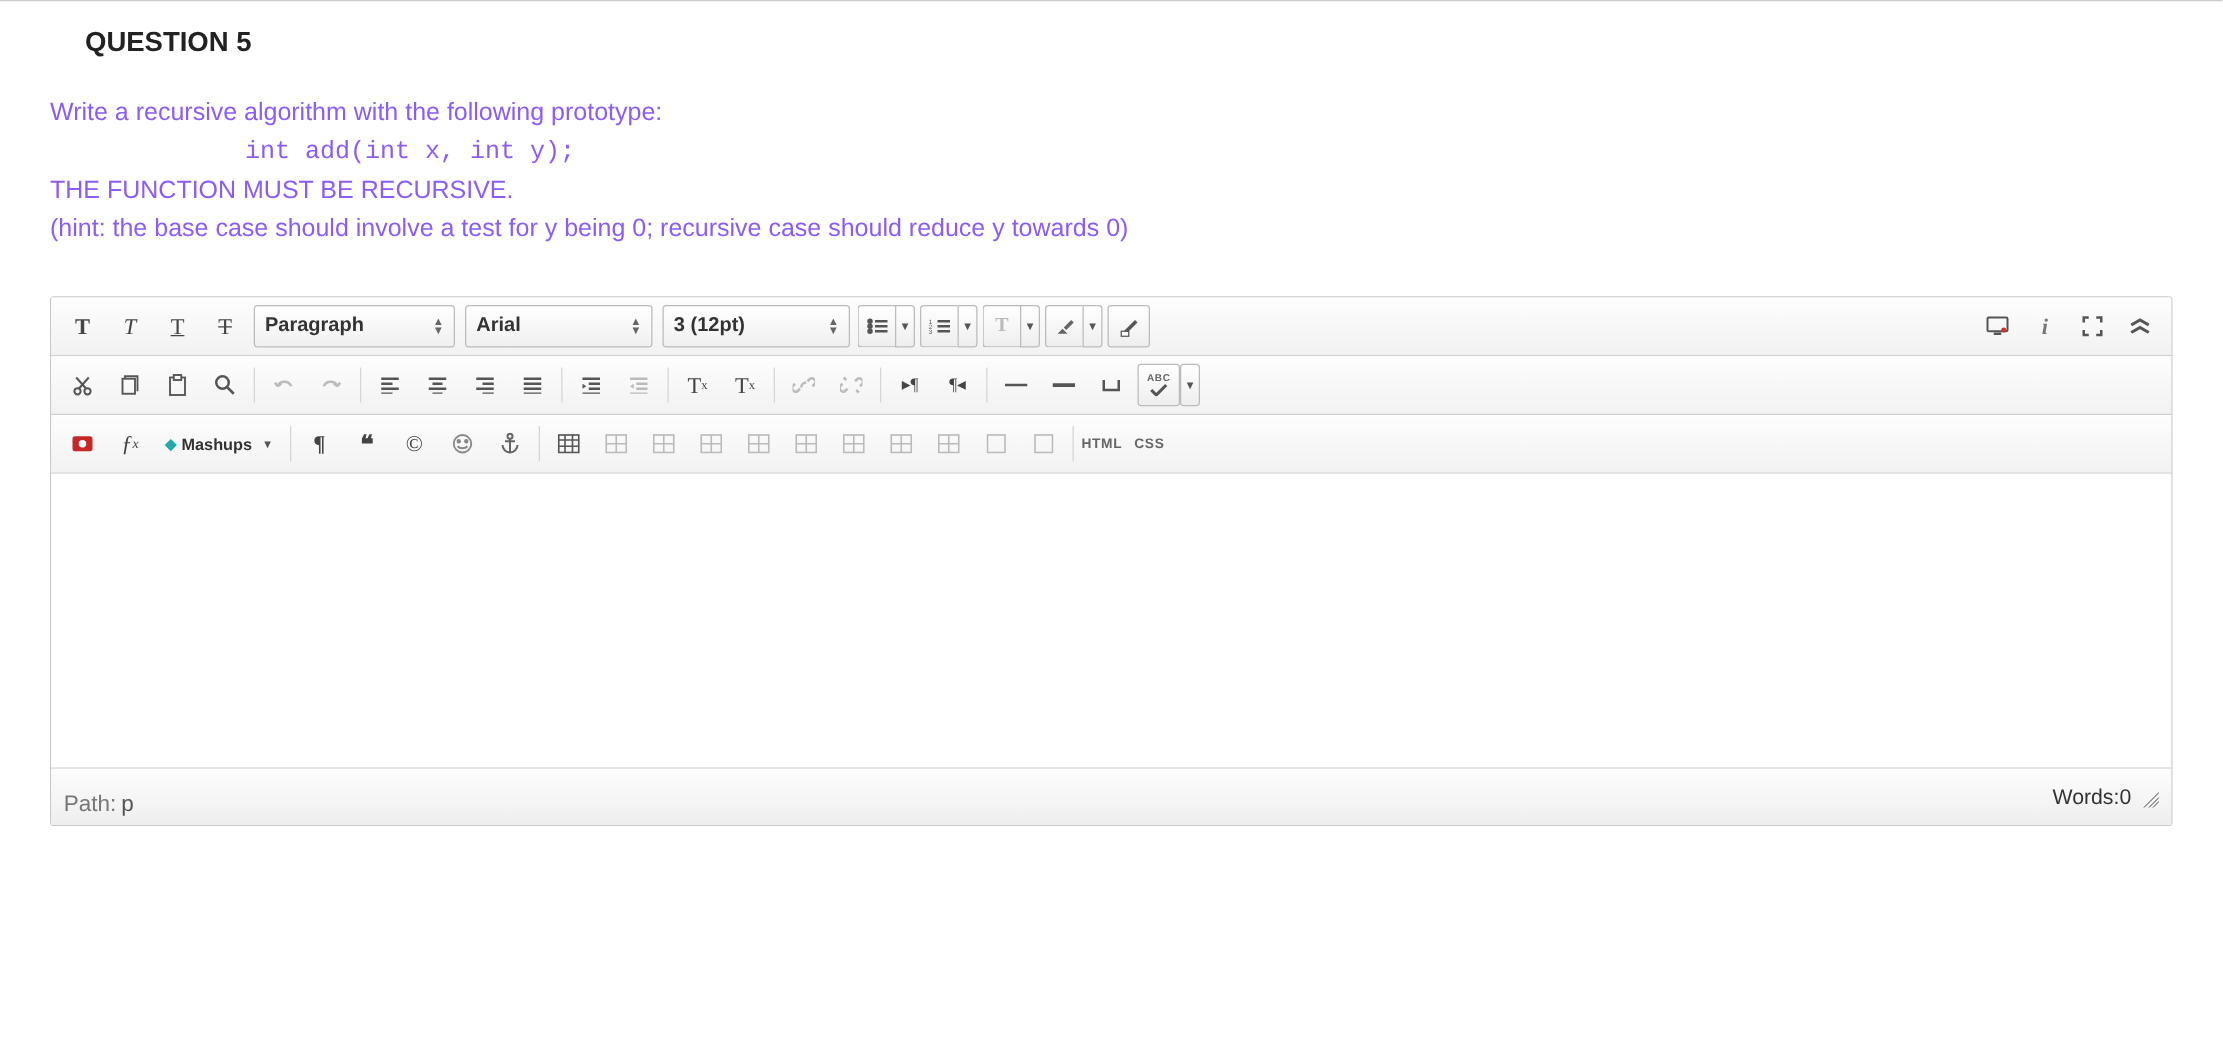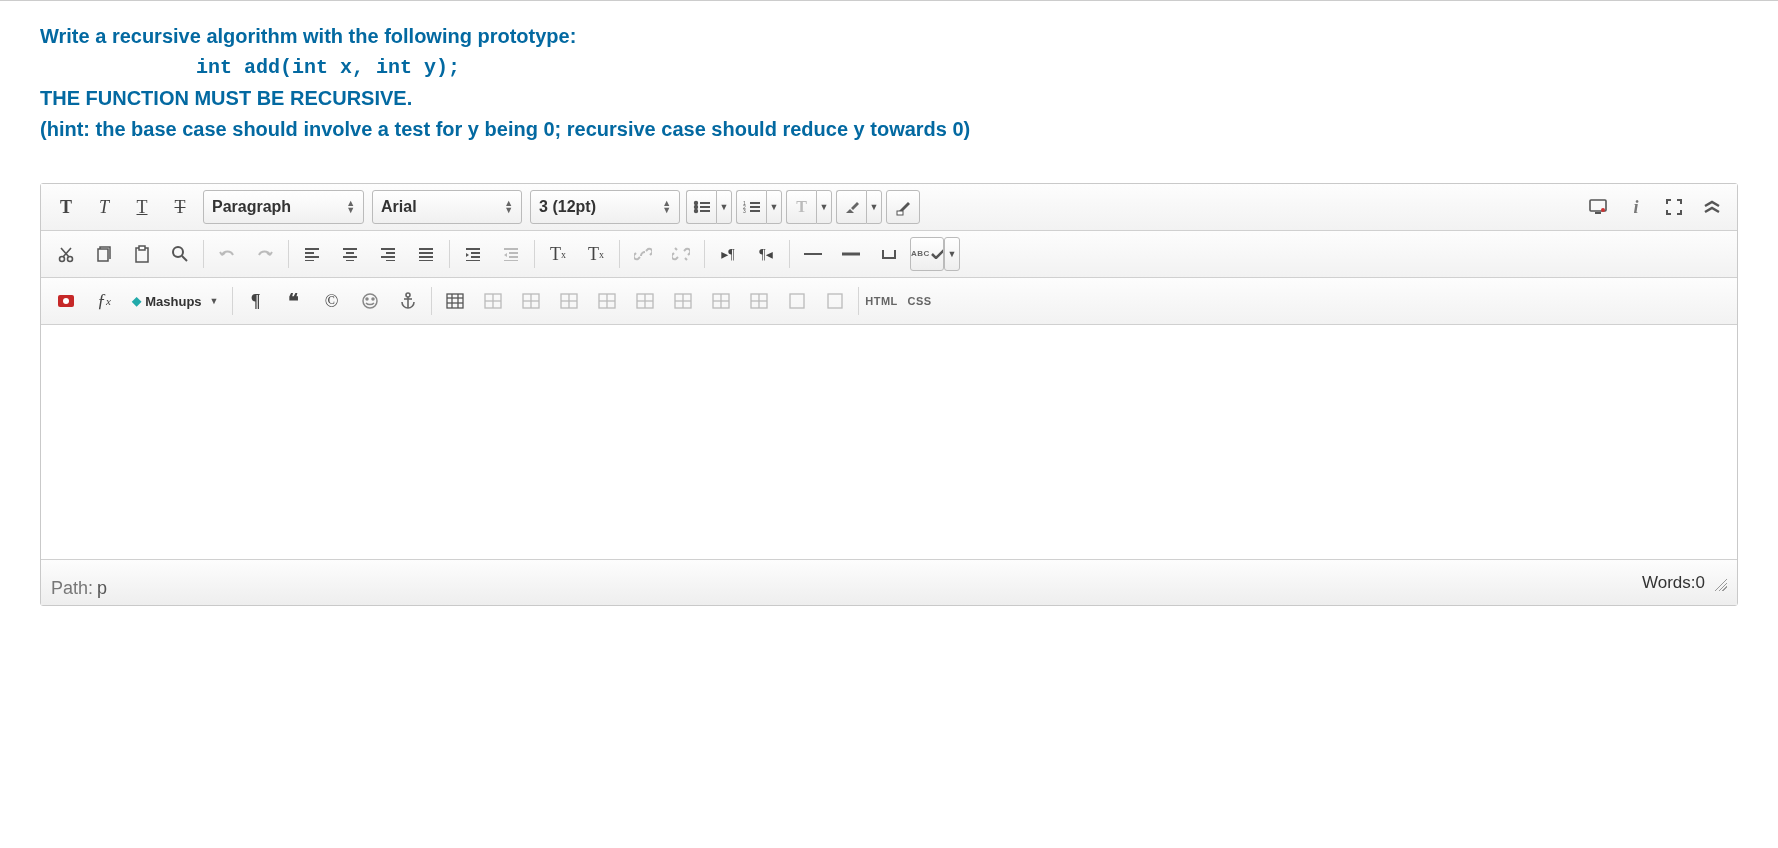--- a/index.html
+++ b/index.html
@@ -21,23 +21,22 @@
   .question-title {
     font-weight: 700;
     font-size: 22px;
     margin-left: 28px;
     margin-bottom: 28px;
     color: #222;
   }
   .question-body p {
     font-size: 20px;
     line-height: 1.55;
-    color: #0369a1;
+    color: #8b5cf6;
     margin: 0;
-    font-weight: bold;
   }
   .question-body .mono {
     font-family: "Courier New", Courier, monospace;
     white-space: pre;
     font-size: 20px;
   }
   .editor-wrap {
     margin: 28px 40px 0 40px;
     border: 1px solid #c9c9c9;
     border-radius: 3px;
@@ -162,20 +161,21 @@
                       transparent 84%, #999 84%, #999 89%, transparent 89%);
   }
   .small-txt { font-size:11px; font-family:Arial; letter-spacing:0.5px; color:#666; font-weight:600;}
   svg { display:block; }
 </style>
 </head>
 <body>
 
 <div class="container">
   <div class="question-block">
+    <div class="question-title">QUESTION 5</div>
     <div class="question-body">
       <p>Write a recursive algorithm with the following prototype:</p>
       <p class="mono">             int add(int x, int y);</p>
       <p>THE FUNCTION MUST BE RECURSIVE.</p>
       <p>(hint: the base case should involve a test for y being 0; recursive case should reduce y towards 0)</p>
     </div>
   </div>
 
   <div class="editor-wrap">
 
@@ -387,21 +387,21 @@
       <div class="tb-btn">
           <svg width="18" height="6">
             <line x1="0" y1="3" x2="18" y2="3" stroke="#555" stroke-width="3"></line>
           </svg>
         </div>
       <div class="tb-btn">
           <svg width="16" height="12" stroke="#555" stroke-width="2" fill="none">
             <path d="M2 2 L2 10 L14 10 L14 2"></path>
           </svg>
         </div>
-      <div class="tb-btn boxed" style="flex-direction:row;">
+      <div class="tb-btn boxed" style="flex-direction:column;">
         <span class="small-txt" style="font-size:8px;line-height:8px;">ABC</span>
         <svg width="16" height="10" stroke="#555" stroke-width="2.5" fill="none">
             <path d="M2 5 L6 9 L14 1"></path>
           </svg>
       </div>
       <div class="tb-split" style="margin-left:-2px;">
         <div class="drop" style="border-radius:3px;">▼</div>
       </div>
     </div>
 

